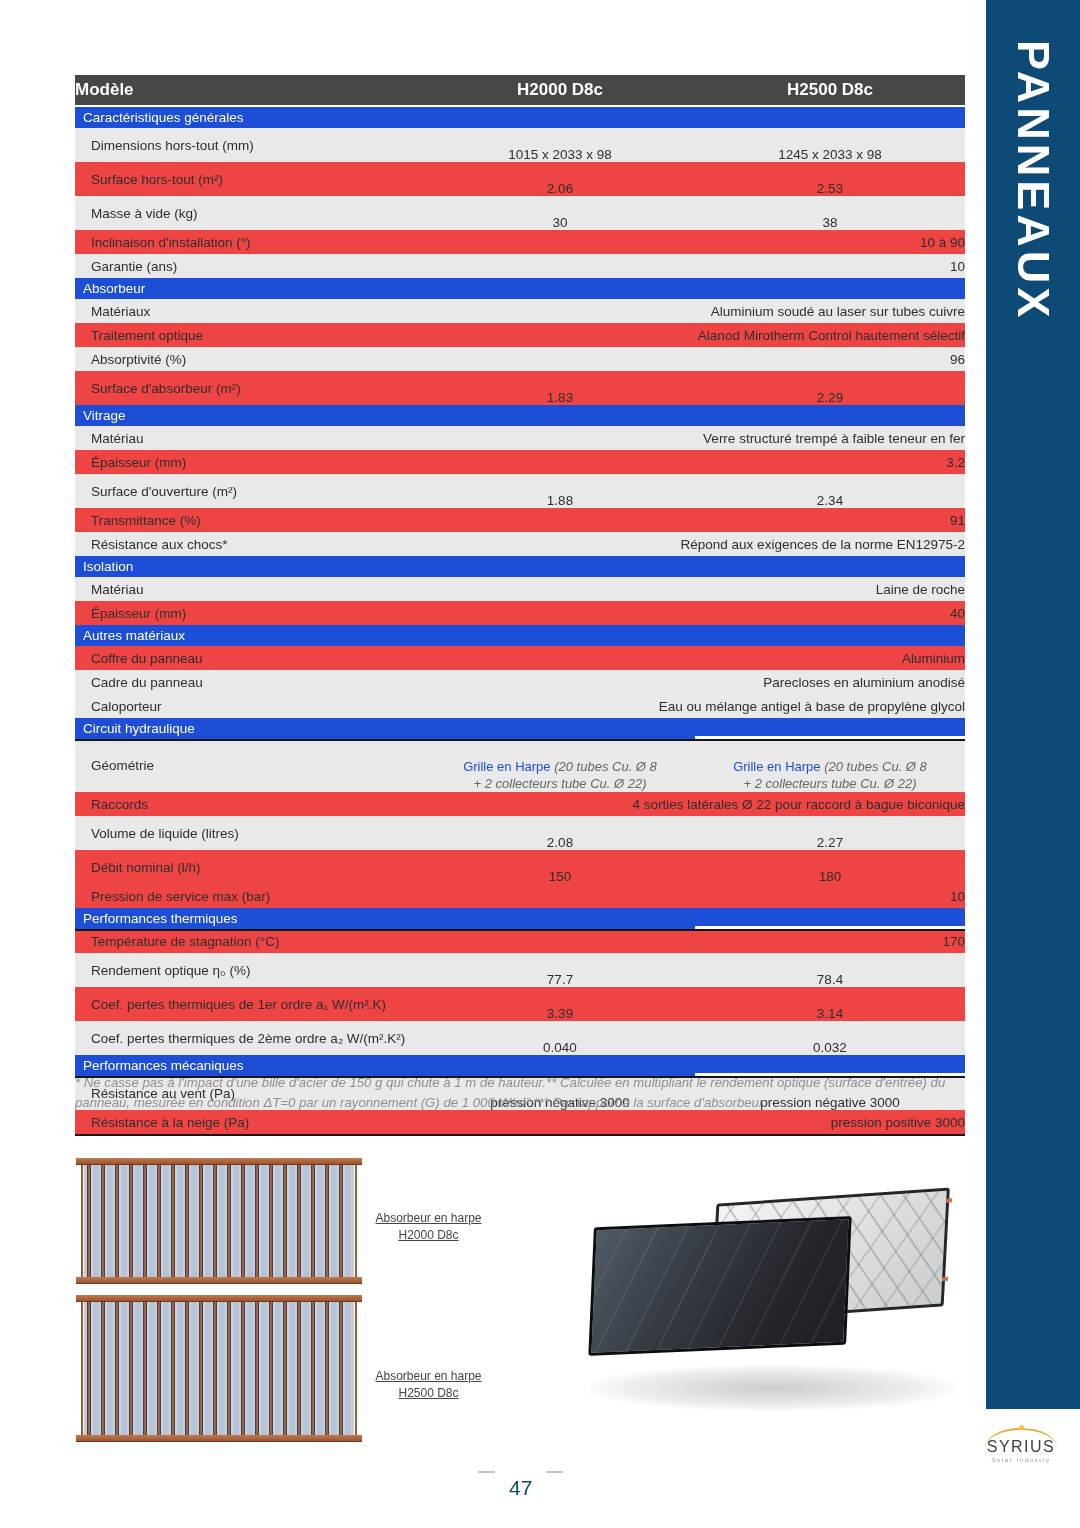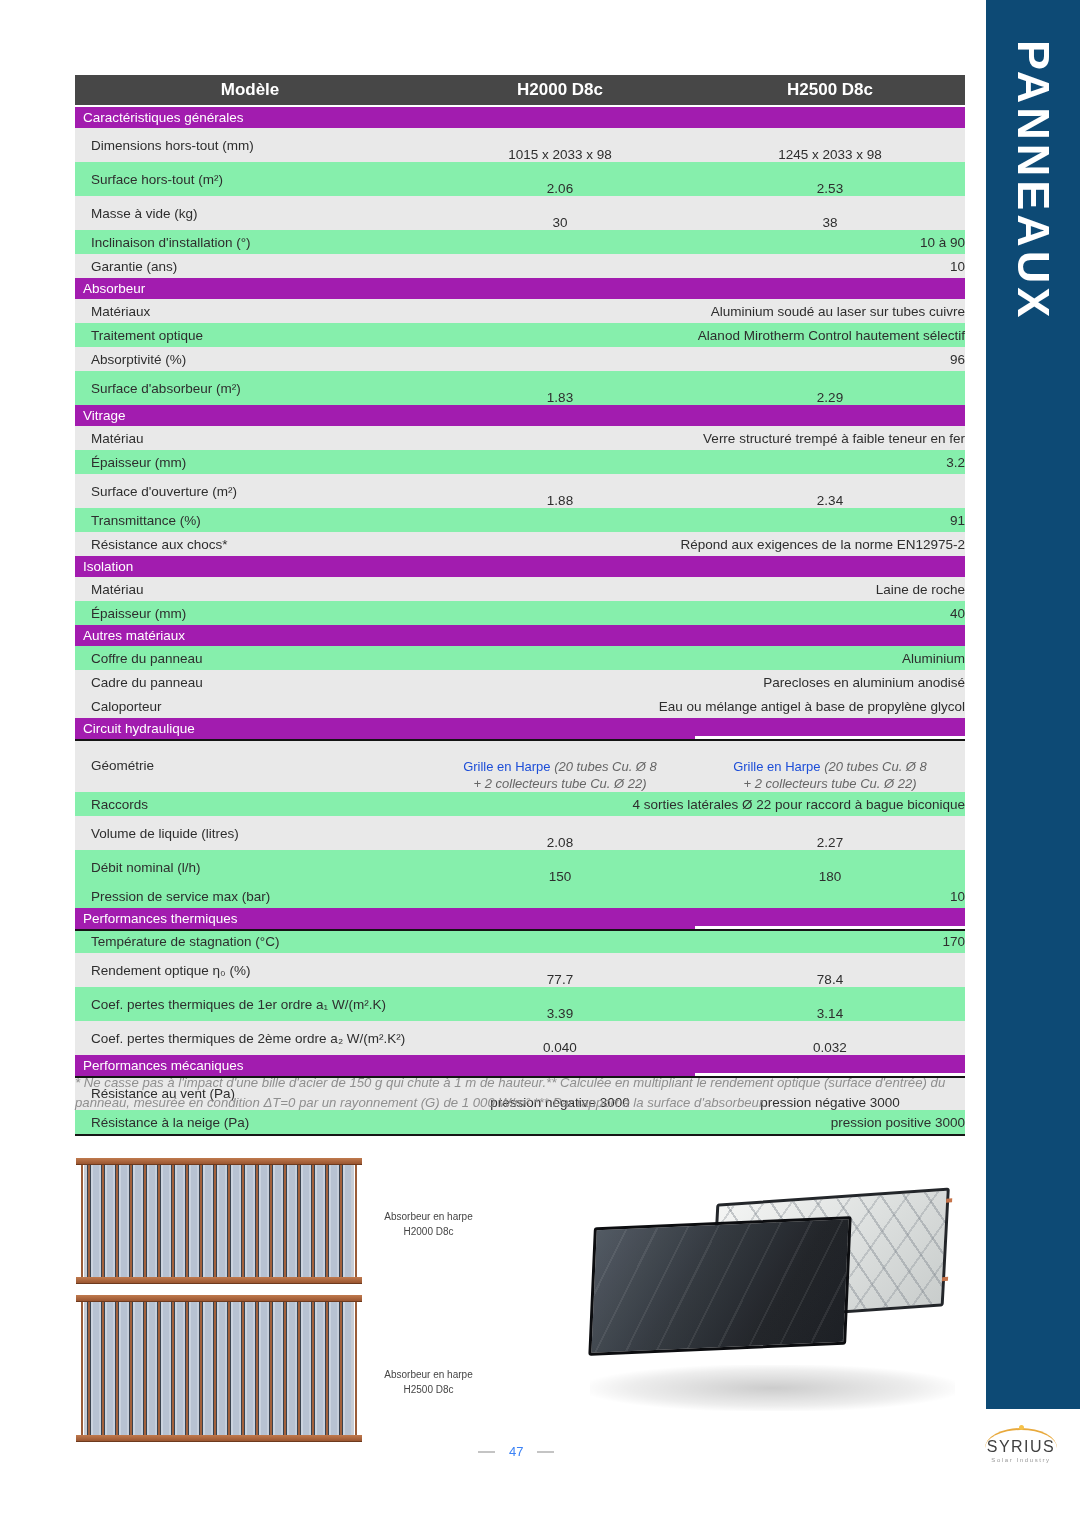--- a/index.html
+++ b/index.html
@@ -9,31 +9,31 @@
   
   .banner{position:absolute;left:986px;top:0;width:94px;height:1409px;background:#0d4a75;}
   .banner-text{position:absolute;top:40px;left:50%;transform:translateX(-50%);
     writing-mode:vertical-rl;text-orientation:mixed;
     color:#ffffff;font-weight:bold;font-size:45px;letter-spacing:4px;}
 
   
   .spec-table{position:absolute;left:75px;top:75px;width:890px;border-bottom:2px solid #161616;}
   .model-header{display:flex;height:30px;background:#474747;color:#fff;
     font-weight:bold;font-size:17px;align-items:center;margin-bottom:2px;}
-  .mh-label{width:350px;text-align:center;}
+  .mh-label{width:350px;}
   .mh-col{width:270px;text-align:center;}
 
-  .section-bar{position:relative;height:21px;background:#a21caf;color:#ffffff;
+  .section-bar{position:relative;height:21px;background:#1d4ed8;color:#ffffff;
     font-size:13.5px;display:flex;align-items:center;padding-left:8px;box-sizing:border-box;z-index:1;}
   .section-bar.black-line::after{content:'';position:absolute;left:0;right:0;bottom:-2px;height:2px;background:#141414;}
   .section-bar.black-line::before{content:'';position:absolute;right:0;width:270px;bottom:0;height:3px;background:#ffffff;}
 
   .t-row{display:flex;min-height:24px;align-items:center;font-size:13.5px;}
   .t-row.gray{background:#e9e9e9;}
-  .t-row.white{background:#86efac;}
+  .t-row.white{background:#ef4444;}
   .t-row.tall{min-height:40px;}
   .cell{box-sizing:border-box;}
   .c-label{width:350px;padding-left:16px;text-align:left;color:#2e2e2e;}
   .c-val{width:270px;text-align:center;margin-top:19px;}
   .c-span{width:540px;text-align:right;}
   .geo{font-size:13px;line-height:17px;}
   .geo-main{color:#1d4ed8;}
   .geo-italic{font-style:italic;color:#666666;}
 
   
@@ -49,21 +49,21 @@
     background:repeating-linear-gradient(to right,
       #39424e 0 1px,#a2613c 1px 3px,#39424e 3px 4px,
       #cad3df 4px 6px,#b7c2d2 6px 12px,#c6cfdc 12px 14px);}
   .harp-rail{position:absolute;left:0;right:0;height:6px;
     background:linear-gradient(#c07a4e,#9a5530);border-bottom:1px solid #6d3a1e;}
   .rail-top{top:3px;}
   .rail-bottom{bottom:3px;}
   .harp-side{position:absolute;top:8px;bottom:8px;width:2px;background:#9a5c38;}
   .side-l{left:5px;} .side-r{right:5px;}
 
-  .harp-label{position:absolute;width:175px;text-align:center;font-size:10px;color:#454545;line-height:1.45;}
+  .harp-label{position:absolute;width:175px;text-align:center;font-size:12px;color:#454545;line-height:1.45;text-decoration:underline;}
   .label1{left:341px;top:1210px;}
   .label2{left:341px;top:1368px;}
 
   
   .photo{position:absolute;left:575px;top:1180px;width:405px;height:245px;}
   .photo-shadow{position:absolute;left:15px;right:25px;bottom:14px;height:46px;
     background:radial-gradient(ellipse at center,rgba(0,0,0,0.20) 0%,rgba(0,0,0,0.07) 55%,transparent 75%);}
   .panel-back{position:absolute;left:138px;top:16px;width:228px;height:112px;
     transform:rotate(-4deg) skewX(-7deg);
     background:
@@ -76,21 +76,21 @@
   .panel-front{position:absolute;left:16px;top:42px;width:252px;height:122px;
     transform:rotate(-2.5deg) skewX(-5deg);
     background:
       repeating-linear-gradient(115deg,rgba(255,255,255,0.05) 0 26px,rgba(255,255,255,0.12) 26px 28px),
       linear-gradient(120deg,#4a525c 0%,#2b3138 38%,#171a1f 72%,#111419 100%);
     border:3px solid #0c0d10;border-radius:3px;}
 
   
   .pageno{position:absolute;left:478px;top:1444px;display:flex;align-items:center;gap:14px;}
   .pageno .dash{width:17px;height:2px;background:#c4c4c4;}
-  .pageno .num{font-size:13px;color:#3b82f6;}
+  .pageno .num{font-size:21px;color:#0c4a6e;margin-top:32px;}
 
   .brand{position:absolute;left:978px;top:1424px;width:86px;text-align:center;}
   .brand-arc{position:relative;width:72px;height:14px;margin:0 auto;}
   .brand-arc::before{content:'';position:absolute;left:0;right:0;top:4px;height:18px;
     border-top:2px solid #e8a93c;border-radius:50% 50% 0 0/100% 100% 0 0;}
   .brand-arc .sun{position:absolute;left:50%;top:1px;width:5px;height:5px;margin-left:-2px;
     border-radius:50%;background:#f5c24a;}
   .brand-name{font-size:16px;color:#3f3f3f;letter-spacing:1.5px;}
   .brand-sub{font-size:6px;color:#999999;letter-spacing:1.6px;margin-top:1px;}
 </style>

